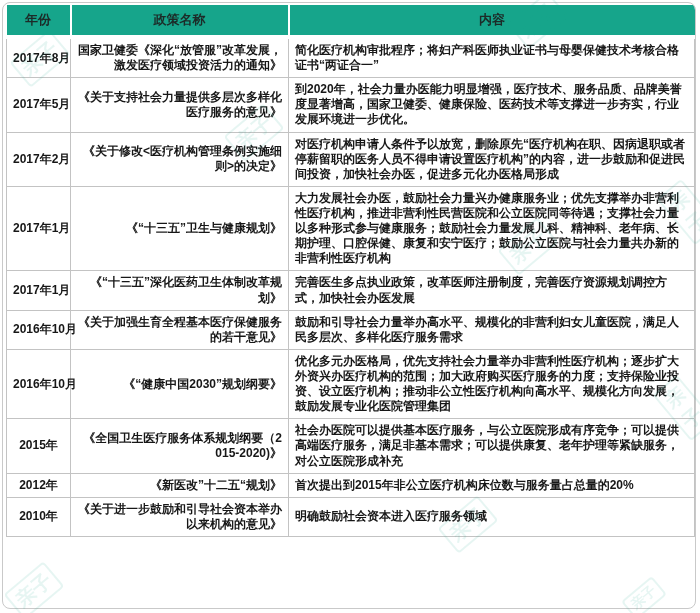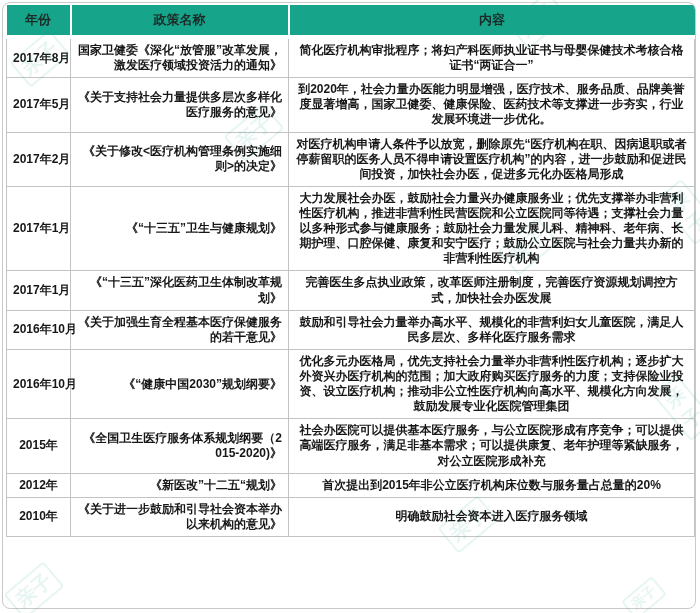--- a/index.html
+++ b/index.html
@@ -46,21 +46,21 @@
     font-weight: bold;
     color: #171717;
     padding: 4px 6px;
     line-height: 1.26;
     vertical-align: middle;
     word-break: break-all;
   }
   tr.body-row:first-child td { border-top: none; }
   td.year    { text-align: center; white-space: nowrap; }
   td.policy  { text-align: right; }
-  td.content { text-align: center; margin-left: 48px; }
+  td.content { text-align: left; margin-left: 48px; }
   .wm {
     position: absolute;
     color: #19a58b;
     opacity: 0.10;
     font-size: 20px;
     font-weight: bold;
     transform: rotate(-40deg);
     border: 2px solid currentColor;
     border-radius: 4px;
     padding: 1px 4px;

